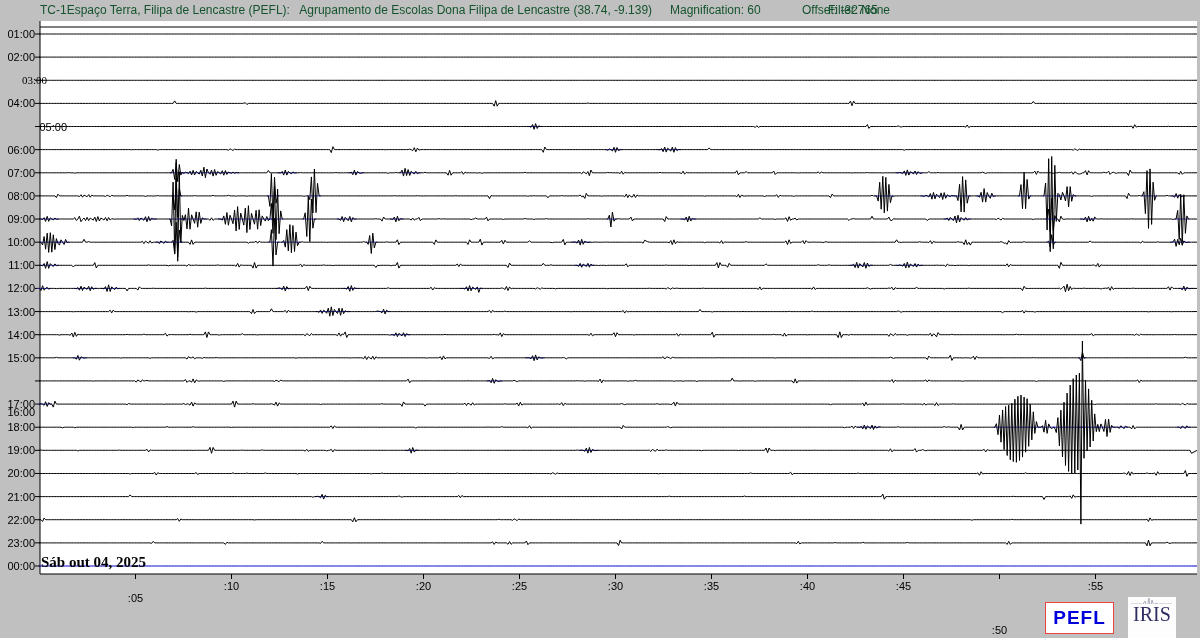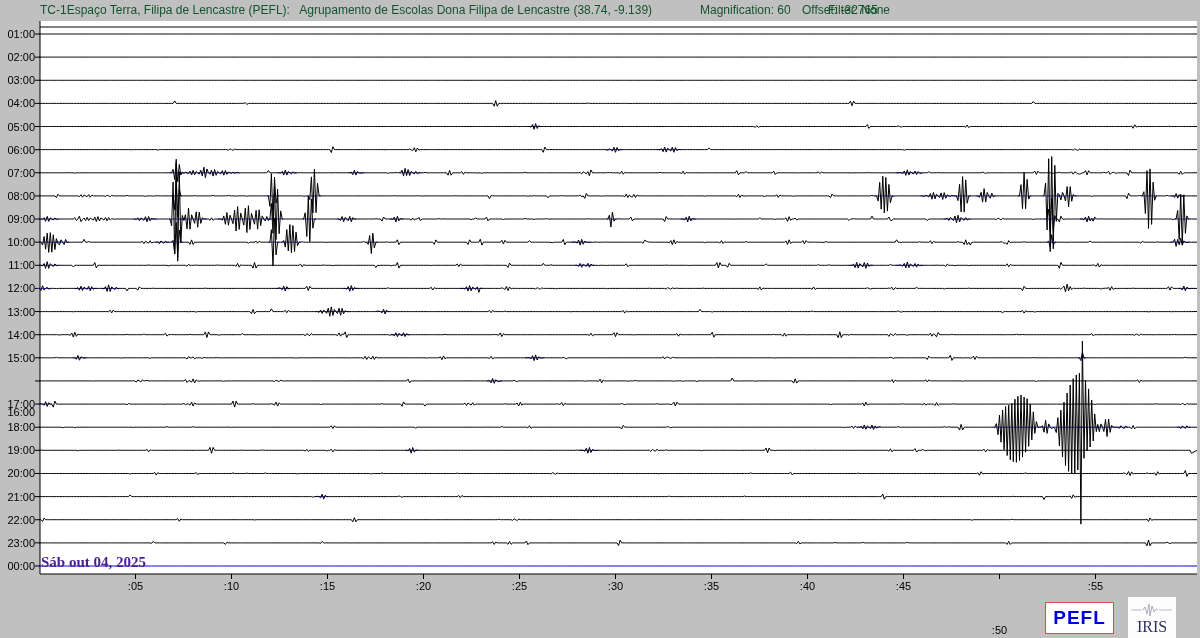--- a/index.html
+++ b/index.html
@@ -1,35 +1,35 @@
 <!DOCTYPE html>
 <html><head>
 <meta charset="utf-8">
 <style>
   html,body{margin:0;padding:0;background:#c0c0c0;}
   #app{position:relative;width:1200px;height:638px;background:#c0c0c0;overflow:hidden;
        font-family:"Liberation Sans",sans-serif;}
   .hdr{position:absolute;top:3px;height:16px;font-size:12px;color:#14532d;white-space:pre;}
   #title{left:40px;}
-  #mag{left:700px;}
+  #mag{left:670px;}
   #off{left:758px;padding-left:44px;}
   #filt{left:828px;}
   #plot-bg{position:absolute;left:40px;top:21px;width:1157px;height:553px;background:#ffffff;}
   #plot-svg{position:absolute;left:0;top:0;}
   .ylab{position:absolute;width:35px;text-align:right;font-size:11px;color:#000;line-height:14px;height:14px;}
   .xlab{position:absolute;width:34px;text-align:center;font-size:11px;color:#000;top:580px;line-height:13px;}
   #date-label{position:absolute;left:41px;top:554px;font-family:"Liberation Serif",serif;
-      font-weight:bold;font-size:15px;color:#4c1d95;}
+      font-weight:bold;font-size:15px;color:#000000;}
   #pefl-box{position:absolute;left:1045px;top:602px;width:67px;height:30px;background:#ffffff;
       border:1px solid #ef4444;display:flex;align-items:center;justify-content:center;}
   #pefl-box span{font-size:19px;font-weight:bold;color:#0000dd;letter-spacing:1px;}
   #iris-box{position:absolute;left:1128px;top:597px;width:48px;height:41px;background:#fdfdfd;
       display:flex;flex-direction:column;align-items:center;justify-content:flex-end;}
-  #iris-box .iris-text{font-family:"Liberation Serif",serif;font-size:16px;line-height:20px;
-      color:#2f2f63;letter-spacing:0px;margin-bottom:1px;}
+  #iris-box .iris-text{font-family:"Liberation Serif",serif;font-size:20px;line-height:20px;
+      color:#2f2f63;letter-spacing:0px;margin-bottom:14px;}
 </style>
 </head>
 <body>
 
 <div id="app">
   <span class="hdr" id="title">TC-1Espaço Terra, Filipa de Lencastre (PEFL):   Agrupamento de Escolas Dona Filipa de Lencastre (38.74, -9.139)</span>
   <span class="hdr" id="mag">Magnification: 60</span>
   <span class="hdr" id="off">Offset: -32765</span>
   <span class="hdr" id="filt">Filter: None</span>
 
@@ -171,23 +171,23 @@
       <line x1="314.94" y1="496.59999999999997" x2="328.53999999999996" y2="496.59999999999997" stroke="#3333cc" stroke-width="1"></line>
       <path d="M40 496.59999999999997L39.5 496.6L41.0 496.6L42.6 496.6L44.1 496.6L45.6 496.6L47.2 496.6L48.7 496.6L50.3 496.6L51.8 496.6L53.3 496.6L54.9 496.6L56.4 496.6L57.9 496.6L59.5 496.6L61.0 496.6L62.5 496.6L64.1 496.6L65.6 496.6L67.1 496.6L68.7 496.6L70.2 496.6L71.8 496.6L73.3 496.6L74.8 496.6L76.4 496.6L77.9 496.6L79.4 496.6L81.0 496.6L82.5 496.6L84.0 496.6L85.6 496.6L87.1 496.6L88.7 496.6L90.2 496.6L91.7 496.6L93.3 496.6L94.8 496.6L96.3 496.6L97.9 496.6L99.4 496.6L100.9 496.6L102.5 496.6L104.0 496.6L105.5 496.6L107.1 496.6L108.6 496.6L110.2 496.6L111.7 496.6L113.2 496.6L114.8 496.6L116.3 496.6L117.8 496.6L119.4 496.6L120.9 496.6L122.4 496.6L124.0 496.6L125.5 496.6L127.1 496.6L128.6 496.6L130.1 494.9L131.7 496.6L133.2 496.6L134.7 496.6L136.3 496.6L137.8 496.6L139.3 496.6L140.9 496.6L142.4 496.6L143.9 496.6L145.5 496.6L147.0 496.6L148.6 496.6L150.1 496.6L151.6 496.6L153.2 496.6L154.7 496.6L156.2 496.6L157.8 496.6L159.3 496.6L160.8 496.6L162.4 496.6L163.9 496.6L165.5 496.6L167.0 496.6L168.5 496.6L170.1 496.6L171.6 496.6L173.1 496.6L174.7 496.6L176.2 496.6L177.7 496.6L179.3 496.6L180.8 496.6L182.3 496.6L183.9 496.6L185.4 496.6L187.0 496.6L188.5 496.6L190.0 496.6L191.6 496.6L193.1 496.6L194.6 496.6L196.2 496.6L197.7 496.6L199.2 496.6L200.8 496.6L202.3 496.6L203.9 496.6L205.4 496.6L206.9 496.6L208.5 496.6L210.0 496.6L211.5 496.6L213.1 496.6L214.6 496.6L216.1 496.6L217.7 496.6L219.2 496.6L220.7 496.6L222.3 496.6L223.8 496.6L225.4 496.6L226.9 496.6L228.4 496.6L230.0 496.6L231.5 496.6L233.0 496.6L234.6 496.6L236.1 496.6L237.6 496.6L239.2 496.6L240.7 496.6L242.3 496.6L243.8 496.6L245.3 496.6L246.9 496.6L248.4 496.6L249.9 496.6L251.5 496.6L253.0 496.6L254.5 496.6L256.1 496.4L257.6 496.6L259.1 496.6L260.7 496.6L262.2 496.6L263.8 496.6L265.3 496.6L266.8 496.6L268.4 496.6L269.9 496.6L271.4 496.6L273.0 496.6L274.5 496.6L276.0 496.6L277.6 496.6L279.1 496.6L280.7 496.6L282.2 496.6L283.7 496.6L285.3 496.6L286.8 496.6L288.3 496.6L289.9 496.6L291.4 496.6L292.9 496.6L294.5 496.6L296.0 496.6L297.5 496.6L299.1 496.6L300.6 496.6L302.2 496.6L303.7 496.6L305.2 496.6L306.8 496.6L308.3 496.6L309.8 496.6L311.4 496.6L312.9 497.2L314.4 496.6L316.0 496.6L317.5 496.3L319.1 496.6L320.6 497.8L322.1 494.3L323.7 499.1L325.2 495.2L326.7 496.6L328.3 496.6L329.8 496.6L331.3 496.6L332.9 496.6L334.4 496.6L335.9 496.6L337.5 496.6L339.0 496.6L340.6 496.6L342.1 496.6L343.6 496.6L345.2 496.6L346.7 496.6L348.2 496.6L349.8 496.6L351.3 496.6L352.8 496.6L354.4 496.6L355.9 496.6L357.5 496.6L359.0 496.6L360.5 496.6L362.1 496.6L363.6 496.6L365.1 496.6L366.7 496.6L368.2 496.6L369.7 496.6L371.3 496.6L372.8 496.6L374.3 496.6L375.9 496.6L377.4 496.6L379.0 496.6L380.5 496.6L382.0 496.6L383.6 496.6L385.1 496.6L386.6 496.6L388.2 496.6L389.7 496.6L391.2 496.6L392.8 496.6L394.3 496.6L395.9 496.6L397.4 496.6L398.9 496.0L400.5 496.6L402.0 497.2L403.5 496.6L405.1 496.6L406.6 496.6L408.1 496.6L409.7 496.6L411.2 496.6L412.7 496.6L414.3 496.6L415.8 496.6L417.4 496.6L418.9 496.6L420.4 496.6L422.0 496.6L423.5 496.6L425.0 496.6L426.6 496.6L428.1 496.6L429.6 496.6L431.2 496.6L432.7 496.6L434.3 496.6L435.8 496.6L437.3 496.6L438.9 496.6L440.4 496.6L441.9 496.6L443.5 496.6L445.0 496.6L446.5 496.6L448.1 496.6L449.6 496.6L451.1 496.6L452.7 496.6L454.2 496.6L455.8 496.6L457.3 496.6L458.8 495.5L460.4 497.7L461.9 495.5L463.4 496.6L465.0 496.6L466.5 496.6L468.0 496.6L469.6 496.6L471.1 496.6L472.7 496.6L474.2 496.6L475.7 496.6L477.3 496.6L478.8 496.6L480.3 496.6L481.9 496.6L483.4 496.6L484.9 496.6L486.5 496.6L488.0 496.6L489.5 496.6L491.1 496.6L492.6 496.6L494.2 496.6L495.7 496.6L497.2 496.6L498.8 496.6L500.3 496.6L501.8 496.6L503.4 496.6L504.9 496.6L506.4 496.6L508.0 496.6L509.5 496.6L511.1 496.6L512.6 496.6L514.1 496.6L515.7 496.6L517.2 496.6L518.7 496.6L520.3 496.6L521.8 496.6L523.3 496.6L524.9 496.6L526.4 496.6L527.9 496.6L529.5 496.6L531.0 496.6L532.6 496.6L534.1 496.6L535.6 496.6L537.2 496.6L538.7 496.6L540.2 496.6L541.8 496.6L543.3 496.6L544.8 496.6L546.4 496.6L547.9 496.6L549.5 496.6L551.0 496.6L552.5 496.6L554.1 496.6L555.6 496.6L557.1 496.6L558.7 496.6L560.2 496.6L561.7 496.6L563.3 496.6L564.8 496.6L566.3 496.6L567.9 496.6L569.4 496.6L571.0 496.6L572.5 496.6L574.0 496.6L575.6 496.6L577.1 496.6L578.6 496.6L580.2 496.6L581.7 496.6L583.2 496.6L584.8 496.6L586.3 496.6L587.9 496.6L589.4 496.6L590.9 496.6L592.5 496.6L594.0 496.6L595.5 496.6L597.1 496.6L598.6 496.6L600.1 496.6L601.7 496.6L603.2 496.6L604.7 496.6L606.3 496.6L607.8 496.6L609.4 496.6L610.9 496.6L612.4 496.6L614.0 496.6L615.5 496.6L617.0 496.6L618.6 496.6L620.1 496.6L621.6 496.6L623.2 496.6L624.7 496.6L626.3 496.6L627.8 496.6L629.3 496.6L630.9 496.6L632.4 496.6L633.9 496.6L635.5 496.6L637.0 496.6L638.5 496.6L640.1 496.6L641.6 496.6L643.1 496.6L644.7 496.6L646.2 496.6L647.8 496.6L649.3 496.6L650.8 496.6L652.4 496.6L653.9 496.6L655.4 496.6L657.0 496.6L658.5 496.6L660.0 496.6L661.6 496.6L663.1 496.6L664.7 496.6L666.2 496.6L667.7 496.6L669.3 496.1L670.8 496.6L672.3 496.6L673.9 496.6L675.4 496.6L676.9 496.6L678.5 496.6L680.0 496.6L681.5 496.6L683.1 496.6L684.6 496.6L686.2 496.6L687.7 496.6L689.2 496.6L690.8 496.6L692.3 496.6L693.8 496.6L695.4 496.6L696.9 496.6L698.4 496.6L700.0 496.6L701.5 496.6L703.1 496.6L704.6 496.6L706.1 496.6L707.7 496.6L709.2 496.6L710.7 496.6L712.3 496.6L713.8 496.6L715.3 496.6L716.9 496.6L718.4 496.6L719.9 496.6L721.5 496.6L723.0 496.6L724.6 496.6L726.1 496.6L727.6 496.6L729.2 496.6L730.7 496.6L732.2 496.6L733.8 496.6L735.3 496.6L736.8 496.5L738.4 496.6L739.9 496.6L741.5 496.6L743.0 496.6L744.5 496.0L746.1 496.6L747.6 496.6L749.1 496.6L750.7 496.6L752.2 496.6L753.7 496.6L755.3 496.6L756.8 496.6L758.3 496.6L759.9 496.6L761.4 496.6L763.0 496.6L764.5 496.6L766.0 496.6L767.6 496.6L769.1 496.6L770.6 496.6L772.2 496.6L773.7 496.6L775.2 496.6L776.8 496.6L778.3 496.6L779.9 496.6L781.4 496.6L782.9 496.6L784.5 496.6L786.0 496.6L787.5 496.6L789.1 496.6L790.6 496.6L792.1 496.6L793.7 496.6L795.2 496.6L796.7 496.6L798.3 496.6L799.8 496.6L801.4 496.6L802.9 496.6L804.4 496.6L806.0 496.6L807.5 496.6L809.0 496.6L810.6 496.6L812.1 496.6L813.6 496.6L815.2 496.6L816.7 496.6L818.3 496.6L819.8 496.6L821.3 496.6L822.9 496.6L824.4 496.6L825.9 496.6L827.5 496.6L829.0 496.6L830.5 496.6L832.1 496.6L833.6 496.6L835.1 496.6L836.7 496.6L838.2 496.6L839.8 496.6L841.3 496.6L842.8 496.6L844.4 496.6L845.9 496.6L847.4 496.6L849.0 496.6L850.5 496.6L852.0 496.6L853.6 496.6L855.1 496.6L856.7 496.6L858.2 496.6L859.7 496.6L861.3 496.6L862.8 496.6L864.3 496.6L865.9 496.6L867.4 496.6L868.9 496.6L870.5 496.6L872.0 496.6L873.5 496.6L875.1 496.6L876.6 496.6L878.2 496.6L879.7 496.6L881.2 496.6L882.8 494.0L884.3 499.2L885.8 496.6L887.4 496.6L888.9 496.6L890.4 496.6L892.0 496.6L893.5 496.6L895.1 496.6L896.6 496.6L898.1 496.6L899.7 496.6L901.2 496.6L902.7 496.6L904.3 496.6L905.8 496.6L907.3 496.6L908.9 496.6L910.4 496.6L911.9 496.6L913.5 496.6L915.0 496.6L916.6 496.6L918.1 496.6L919.6 496.6L921.2 496.6L922.7 496.6L924.2 496.6L925.8 496.6L927.3 496.6L928.8 496.6L930.4 496.6L931.9 496.6L933.5 496.6L935.0 496.6L936.5 496.6L938.1 496.6L939.6 496.6L941.1 496.6L942.7 496.6L944.2 496.6L945.7 496.6L947.3 496.6L948.8 496.6L950.3 496.6L951.9 496.6L953.4 496.6L955.0 496.6L956.5 496.6L958.0 496.6L959.6 496.6L961.1 496.6L962.6 496.6L964.2 496.6L965.7 496.6L967.2 496.6L968.8 496.6L970.3 496.6L971.9 496.6L973.4 496.6L974.9 496.6L976.5 496.6L978.0 496.6L979.5 496.6L981.1 496.6L982.6 496.6L984.1 496.6L985.7 496.6L987.2 496.6L988.7 496.6L990.3 496.6L991.8 496.6L993.4 496.6L994.9 496.6L996.4 496.6L998.0 496.6L999.5 496.6L1001.0 496.6L1002.6 496.6L1004.1 496.6L1005.6 496.6L1007.2 496.6L1008.7 496.6L1010.3 496.6L1011.8 496.6L1013.3 496.3L1014.9 496.6L1016.4 496.6L1017.9 496.6L1019.5 496.6L1021.0 496.6L1022.5 496.6L1024.1 496.6L1025.6 496.6L1027.1 496.6L1028.7 496.6L1030.2 496.6L1031.8 496.6L1033.3 496.6L1034.8 496.6L1036.4 496.6L1037.9 496.6L1039.4 496.6L1041.0 496.6L1042.5 496.6L1044.0 499.5L1045.6 496.6L1047.1 496.6L1048.7 496.6L1050.2 496.6L1051.7 496.6L1053.3 496.6L1054.8 496.6L1056.3 496.6L1057.9 496.6L1059.4 496.6L1060.9 496.6L1062.5 496.6L1064.0 496.6L1065.5 496.6L1067.1 496.6L1068.6 496.6L1070.2 496.0L1071.7 498.4L1073.2 494.8L1074.8 497.2L1076.3 496.6L1077.8 496.6L1079.4 496.6L1080.9 496.6L1082.4 496.6L1084.0 496.6L1085.5 496.6L1087.1 496.6L1088.6 496.6L1090.1 496.6L1091.7 496.6L1093.2 496.6L1094.7 496.6L1096.3 496.6L1097.8 496.6L1099.3 496.6L1100.9 496.6L1102.4 496.6L1103.9 496.6L1105.5 496.6L1107.0 496.6L1108.6 496.6L1110.1 496.6L1111.6 496.6L1113.2 496.6L1114.7 496.6L1116.2 496.6L1117.8 496.6L1119.3 496.6L1120.8 496.6L1122.4 496.6L1123.9 496.6L1125.5 496.6L1127.0 496.6L1128.5 496.6L1130.1 496.6L1131.6 496.6L1133.1 496.6L1134.7 496.6L1136.2 496.6L1137.7 496.6L1139.3 496.6L1140.8 496.6L1142.3 496.6L1143.9 496.6L1145.4 496.6L1147.0 496.6L1148.5 496.6L1150.0 496.6L1151.6 496.6L1153.1 496.6L1154.6 496.6L1156.2 496.6L1157.7 496.6L1159.2 496.6L1160.8 496.6L1162.3 496.6L1163.9 496.6L1165.4 496.6L1166.9 496.6L1168.5 496.6L1170.0 496.6L1171.5 496.6L1173.1 496.6L1174.6 496.6L1176.1 496.6L1177.7 496.6L1179.2 496.6L1180.7 496.6L1182.3 496.6L1183.8 496.6L1185.4 496.6L1186.9 496.6L1188.4 496.6L1190.0 496.6L1191.5 496.6L1197 496.59999999999997" fill="none" stroke="#000000" stroke-width="1"></path>
       <path d="M40 519.73L39.5 519.7L41.0 519.7L42.6 521.5L44.1 518.0L45.6 519.7L47.2 519.7L48.7 519.7L50.3 519.7L51.8 519.7L53.3 519.7L54.9 519.7L56.4 519.7L57.9 519.7L59.5 519.7L61.0 519.7L62.5 519.7L64.1 519.7L65.6 519.7L67.1 519.7L68.7 519.7L70.2 519.7L71.8 519.7L73.3 519.7L74.8 519.7L76.4 519.7L77.9 519.7L79.4 519.7L81.0 519.7L82.5 519.7L84.0 519.7L85.6 519.7L87.1 519.7L88.7 519.7L90.2 519.7L91.7 519.7L93.3 519.7L94.8 519.7L96.3 519.7L97.9 519.7L99.4 519.7L100.9 519.7L102.5 519.7L104.0 519.7L105.5 519.7L107.1 519.7L108.6 519.7L110.2 519.7L111.7 519.7L113.2 519.7L114.8 519.7L116.3 519.7L117.8 519.7L119.4 519.7L120.9 519.7L122.4 519.7L124.0 519.7L125.5 519.7L127.1 519.7L128.6 519.7L130.1 519.7L131.7 519.7L133.2 519.7L134.7 519.7L136.3 519.7L137.8 519.7L139.3 519.7L140.9 519.7L142.4 519.7L143.9 519.7L145.5 519.7L147.0 519.7L148.6 519.7L150.1 519.7L151.6 519.7L153.2 519.7L154.7 519.7L156.2 519.7L157.8 519.7L159.3 519.7L160.8 519.7L162.4 519.7L163.9 519.7L165.5 519.7L167.0 519.7L168.5 519.7L170.1 519.7L171.6 519.7L173.1 519.7L174.7 519.7L176.2 519.7L177.7 518.6L179.3 521.3L180.8 519.0L182.3 519.7L183.9 519.7L185.4 519.7L187.0 519.7L188.5 519.7L190.0 519.7L191.6 519.7L193.1 519.7L194.6 519.7L196.2 519.7L197.7 519.7L199.2 519.7L200.8 519.7L202.3 519.7L203.9 519.7L205.4 519.7L206.9 519.7L208.5 519.7L210.0 519.7L211.5 519.7L213.1 519.7L214.6 519.7L216.1 519.7L217.7 519.7L219.2 519.7L220.7 519.7L222.3 519.7L223.8 519.7L225.4 519.7L226.9 519.7L228.4 519.7L230.0 519.7L231.5 519.7L233.0 519.7L234.6 519.7L236.1 519.7L237.6 519.7L239.2 519.7L240.7 519.7L242.3 519.7L243.8 519.7L245.3 519.7L246.9 519.7L248.4 519.7L249.9 519.7L251.5 519.7L253.0 519.7L254.5 520.0L256.1 519.7L257.6 519.7L259.1 519.7L260.7 519.7L262.2 519.7L263.8 519.7L265.3 519.7L266.8 519.7L268.4 519.7L269.9 519.7L271.4 519.7L273.0 519.7L274.5 519.7L276.0 519.7L277.6 519.7L279.1 519.7L280.7 519.7L282.2 519.7L283.7 519.7L285.3 519.7L286.8 519.7L288.3 519.7L289.9 519.7L291.4 519.7L292.9 519.7L294.5 519.7L296.0 519.7L297.5 519.7L299.1 519.7L300.6 519.7L302.2 519.7L303.7 519.7L305.2 519.7L306.8 519.7L308.3 519.7L309.8 519.7L311.4 519.7L312.9 519.7L314.4 519.7L316.0 519.7L317.5 519.7L319.1 519.7L320.6 519.7L322.1 519.7L323.7 519.7L325.2 519.7L326.7 519.7L328.3 519.7L329.8 519.7L331.3 519.7L332.9 519.7L334.4 519.7L335.9 519.7L337.5 519.7L339.0 519.7L340.6 519.7L342.1 519.7L343.6 519.7L345.2 519.7L346.7 519.7L348.2 519.7L349.8 519.7L351.3 519.7L352.8 521.8L354.4 517.7L355.9 521.8L357.5 519.7L359.0 519.7L360.5 519.7L362.1 519.7L363.6 519.7L365.1 519.7L366.7 519.7L368.2 519.7L369.7 519.7L371.3 519.7L372.8 519.7L374.3 519.7L375.9 519.7L377.4 519.7L379.0 519.7L380.5 519.7L382.0 519.7L383.6 519.7L385.1 519.7L386.6 519.7L388.2 519.7L389.7 519.7L391.2 519.7L392.8 519.7L394.3 519.7L395.9 519.7L397.4 519.7L398.9 519.7L400.5 519.7L402.0 519.7L403.5 519.7L405.1 519.7L406.6 519.7L408.1 519.7L409.7 519.7L411.2 519.7L412.7 519.7L414.3 519.7L415.8 519.7L417.4 519.7L418.9 519.7L420.4 519.7L422.0 519.7L423.5 519.7L425.0 519.7L426.6 519.7L428.1 519.7L429.6 519.7L431.2 519.7L432.7 519.7L434.3 519.7L435.8 519.7L437.3 519.7L438.9 519.7L440.4 519.7L441.9 519.7L443.5 519.7L445.0 519.7L446.5 519.7L448.1 519.7L449.6 519.7L451.1 519.7L452.7 519.7L454.2 519.7L455.8 519.7L457.3 519.7L458.8 519.7L460.4 519.7L461.9 519.7L463.4 519.7L465.0 519.7L466.5 519.7L468.0 519.7L469.6 519.7L471.1 519.7L472.7 519.7L474.2 519.7L475.7 519.7L477.3 519.7L478.8 519.7L480.3 519.7L481.9 519.7L483.4 519.7L484.9 519.7L486.5 519.7L488.0 519.7L489.5 519.7L491.1 519.7L492.6 519.7L494.2 519.7L495.7 519.7L497.2 519.7L498.8 519.2L500.3 519.7L501.8 519.7L503.4 519.7L504.9 519.7L506.4 519.7L508.0 519.7L509.5 519.7L511.1 519.7L512.6 520.4L514.1 518.8L515.7 519.7L517.2 520.6L518.7 519.0L520.3 519.7L521.8 519.7L523.3 519.7L524.9 519.7L526.4 519.7L527.9 519.7L529.5 519.7L531.0 519.7L532.6 519.7L534.1 519.7L535.6 519.7L537.2 519.7L538.7 519.7L540.2 519.7L541.8 519.7L543.3 519.7L544.8 519.7L546.4 519.7L547.9 519.7L549.5 519.7L551.0 519.7L552.5 519.7L554.1 519.7L555.6 519.7L557.1 519.7L558.7 519.7L560.2 519.7L561.7 519.7L563.3 519.7L564.8 519.7L566.3 519.7L567.9 519.7L569.4 519.7L571.0 519.7L572.5 519.7L574.0 519.7L575.6 519.7L577.1 519.7L578.6 519.7L580.2 519.7L581.7 519.7L583.2 519.7L584.8 519.7L586.3 519.7L587.9 519.7L589.4 519.7L590.9 519.7L592.5 519.7L594.0 519.7L595.5 519.7L597.1 519.7L598.6 519.7L600.1 519.7L601.7 519.7L603.2 519.7L604.7 519.7L606.3 519.7L607.8 519.7L609.4 519.7L610.9 519.7L612.4 519.7L614.0 519.7L615.5 519.7L617.0 519.7L618.6 519.7L620.1 519.7L621.6 519.7L623.2 519.7L624.7 519.7L626.3 519.7L627.8 519.7L629.3 519.7L630.9 519.7L632.4 519.7L633.9 519.7L635.5 519.7L637.0 519.7L638.5 519.7L640.1 519.7L641.6 519.7L643.1 519.7L644.7 519.7L646.2 519.7L647.8 519.7L649.3 519.7L650.8 519.7L652.4 519.7L653.9 519.7L655.4 519.7L657.0 519.7L658.5 519.7L660.0 519.7L661.6 519.7L663.1 519.7L664.7 519.7L666.2 519.7L667.7 519.7L669.3 519.7L670.8 519.7L672.3 519.7L673.9 519.7L675.4 519.7L676.9 519.7L678.5 519.7L680.0 519.7L681.5 519.7L683.1 519.7L684.6 519.7L686.2 519.7L687.7 519.7L689.2 519.7L690.8 519.7L692.3 519.7L693.8 519.7L695.4 519.7L696.9 519.7L698.4 519.7L700.0 519.7L701.5 519.7L703.1 519.7L704.6 519.7L706.1 519.7L707.7 519.7L709.2 519.7L710.7 519.7L712.3 519.7L713.8 519.7L715.3 519.7L716.9 519.7L718.4 519.7L719.9 519.7L721.5 519.7L723.0 519.7L724.6 519.7L726.1 519.7L727.6 519.7L729.2 519.7L730.7 519.7L732.2 519.7L733.8 519.7L735.3 519.7L736.8 519.7L738.4 519.7L739.9 519.7L741.5 519.7L743.0 519.7L744.5 519.7L746.1 519.7L747.6 519.7L749.1 519.7L750.7 519.7L752.2 519.7L753.7 519.7L755.3 519.7L756.8 519.7L758.3 519.7L759.9 519.7L761.4 519.7L763.0 519.7L764.5 519.7L766.0 519.7L767.6 519.7L769.1 519.7L770.6 519.7L772.2 519.7L773.7 519.7L775.2 519.7L776.8 519.7L778.3 519.7L779.9 519.7L781.4 519.7L782.9 519.7L784.5 519.7L786.0 519.7L787.5 519.7L789.1 519.7L790.6 519.7L792.1 519.7L793.7 519.7L795.2 519.7L796.7 519.7L798.3 519.7L799.8 519.7L801.4 519.7L802.9 519.7L804.4 519.7L806.0 519.7L807.5 519.7L809.0 519.7L810.6 519.7L812.1 519.7L813.6 519.7L815.2 519.7L816.7 519.7L818.3 519.7L819.8 519.7L821.3 519.7L822.9 519.7L824.4 519.7L825.9 519.7L827.5 519.7L829.0 519.7L830.5 519.7L832.1 519.7L833.6 519.7L835.1 519.7L836.7 519.7L838.2 519.7L839.8 519.7L841.3 519.7L842.8 519.7L844.4 519.7L845.9 519.7L847.4 519.7L849.0 519.7L850.5 519.7L852.0 519.7L853.6 519.7L855.1 519.7L856.7 519.7L858.2 519.7L859.7 519.7L861.3 519.7L862.8 519.7L864.3 519.7L865.9 519.7L867.4 519.7L868.9 519.7L870.5 519.7L872.0 519.7L873.5 519.7L875.1 519.7L876.6 519.7L878.2 519.7L879.7 519.7L881.2 519.7L882.8 519.7L884.3 519.7L885.8 519.7L887.4 519.7L888.9 519.7L890.4 519.7L892.0 519.7L893.5 519.7L895.1 519.7L896.6 519.7L898.1 519.7L899.7 519.7L901.2 519.7L902.7 519.7L904.3 519.7L905.8 519.7L907.3 519.7L908.9 519.7L910.4 519.7L911.9 519.7L913.5 519.7L915.0 519.7L916.6 519.7L918.1 519.7L919.6 519.7L921.2 519.7L922.7 519.7L924.2 519.7L925.8 519.7L927.3 519.7L928.8 519.7L930.4 519.7L931.9 519.7L933.5 519.7L935.0 519.7L936.5 519.7L938.1 519.7L939.6 519.7L941.1 519.7L942.7 519.7L944.2 519.7L945.7 519.7L947.3 519.7L948.8 519.7L950.3 519.7L951.9 519.7L953.4 519.7L955.0 519.7L956.5 519.7L958.0 519.7L959.6 519.7L961.1 519.7L962.6 519.7L964.2 519.7L965.7 519.7L967.2 519.7L968.8 519.7L970.3 519.7L971.9 520.2L973.4 519.7L974.9 519.7L976.5 519.7L978.0 519.7L979.5 519.7L981.1 519.7L982.6 519.7L984.1 519.7L985.7 519.7L987.2 519.7L988.7 519.7L990.3 519.7L991.8 519.7L993.4 519.7L994.9 519.7L996.4 519.7L998.0 519.7L999.5 519.7L1001.0 519.7L1002.6 519.7L1004.1 519.7L1005.6 519.7L1007.2 519.7L1008.7 519.7L1010.3 519.7L1011.8 519.3L1013.3 519.7L1014.9 519.7L1016.4 519.7L1017.9 519.7L1019.5 519.7L1021.0 519.7L1022.5 519.7L1024.1 519.7L1025.6 519.7L1027.1 519.7L1028.7 519.7L1030.2 519.7L1031.8 519.7L1033.3 519.7L1034.8 519.7L1036.4 519.7L1037.9 519.7L1039.4 519.7L1041.0 519.7L1042.5 519.7L1044.0 519.7L1045.6 519.7L1047.1 519.7L1048.7 519.7L1050.2 519.7L1051.7 519.7L1053.3 519.7L1054.8 519.7L1056.3 519.7L1057.9 519.7L1059.4 519.7L1060.9 519.7L1062.5 519.7L1064.0 519.7L1065.5 519.7L1067.1 519.7L1068.6 519.7L1070.2 519.7L1071.7 519.7L1073.2 519.7L1074.8 519.7L1076.3 519.7L1077.8 519.7L1079.4 519.7L1080.9 519.7L1082.4 519.7L1084.0 519.7L1085.5 519.7L1087.1 519.7L1088.6 519.7L1090.1 519.7L1091.7 519.7L1093.2 519.7L1094.7 519.7L1096.3 519.7L1097.8 519.7L1099.3 519.7L1100.9 519.7L1102.4 519.7L1103.9 519.7L1105.5 519.7L1107.0 519.7L1108.6 519.7L1110.1 519.7L1111.6 519.7L1113.2 519.7L1114.7 519.7L1116.2 519.7L1117.8 519.7L1119.3 519.7L1120.8 519.7L1122.4 519.7L1123.9 519.7L1125.5 519.7L1127.0 519.7L1128.5 519.7L1130.1 519.7L1131.6 519.7L1133.1 519.7L1134.7 519.7L1136.2 519.7L1137.7 519.7L1139.3 519.7L1140.8 519.7L1142.3 519.7L1143.9 519.7L1145.4 519.7L1147.0 519.2L1148.5 521.5L1150.0 517.9L1151.6 520.3L1153.1 519.7L1154.6 519.7L1156.2 519.7L1157.7 519.7L1159.2 519.7L1160.8 519.7L1162.3 519.7L1163.9 519.7L1165.4 519.7L1166.9 519.7L1168.5 519.7L1170.0 519.7L1171.5 519.7L1173.1 519.7L1174.6 519.7L1176.1 519.7L1177.7 519.7L1179.2 519.7L1180.7 519.7L1182.3 519.7L1183.8 519.7L1185.4 519.7L1186.9 519.7L1188.4 519.7L1190.0 519.7L1191.5 519.7L1197 519.73" fill="none" stroke="#000000" stroke-width="1"></path>
       <path d="M40 542.8599999999999L39.5 542.9L41.0 542.9L42.6 542.9L44.1 542.9L45.6 542.9L47.2 542.9L48.7 542.9L50.3 542.9L51.8 542.9L53.3 542.9L54.9 542.9L56.4 542.9L57.9 542.9L59.5 542.9L61.0 542.9L62.5 542.9L64.1 542.9L65.6 542.9L67.1 542.9L68.7 542.9L70.2 542.9L71.8 542.9L73.3 542.9L74.8 542.9L76.4 542.9L77.9 542.9L79.4 542.9L81.0 542.9L82.5 542.9L84.0 542.9L85.6 542.9L87.1 542.9L88.7 542.9L90.2 542.9L91.7 542.9L93.3 542.9L94.8 542.9L96.3 542.9L97.9 542.9L99.4 542.9L100.9 542.9L102.5 542.9L104.0 542.9L105.5 542.9L107.1 542.9L108.6 542.9L110.2 542.9L111.7 542.9L113.2 542.9L114.8 542.9L116.3 542.9L117.8 542.9L119.4 542.9L120.9 542.9L122.4 542.9L124.0 542.9L125.5 542.9L127.1 542.9L128.6 542.9L130.1 542.9L131.7 542.9L133.2 542.9L134.7 542.9L136.3 542.9L137.8 542.9L139.3 542.9L140.9 542.9L142.4 542.9L143.9 542.9L145.5 542.9L147.0 542.9L148.6 542.9L150.1 542.9L151.6 543.4L153.2 541.4L154.7 542.9L156.2 542.9L157.8 542.9L159.3 542.9L160.8 542.9L162.4 542.9L163.9 542.9L165.5 542.9L167.0 542.9L168.5 542.9L170.1 542.9L171.6 542.9L173.1 542.9L174.7 542.9L176.2 542.9L177.7 542.9L179.3 542.9L180.8 542.9L182.3 542.9L183.9 542.9L185.4 542.9L187.0 542.9L188.5 542.9L190.0 542.9L191.6 542.9L193.1 542.9L194.6 542.9L196.2 542.9L197.7 542.9L199.2 542.9L200.8 542.9L202.3 542.9L203.9 542.9L205.4 542.9L206.9 542.9L208.5 542.9L210.0 542.9L211.5 542.9L213.1 542.9L214.6 542.9L216.1 542.9L217.7 542.9L219.2 542.9L220.7 542.9L222.3 542.9L223.8 542.9L225.4 544.4L226.9 542.3L228.4 542.9L230.0 542.9L231.5 542.9L233.0 542.9L234.6 542.9L236.1 542.9L237.6 542.9L239.2 542.9L240.7 542.9L242.3 542.9L243.8 542.9L245.3 542.9L246.9 542.9L248.4 542.9L249.9 542.9L251.5 542.9L253.0 542.9L254.5 542.9L256.1 542.9L257.6 542.9L259.1 542.9L260.7 542.9L262.2 542.9L263.8 542.9L265.3 542.9L266.8 542.9L268.4 542.9L269.9 542.9L271.4 542.9L273.0 542.9L274.5 542.9L276.0 542.9L277.6 542.9L279.1 542.9L280.7 542.9L282.2 542.9L283.7 542.9L285.3 542.9L286.8 542.9L288.3 542.9L289.9 542.9L291.4 542.9L292.9 542.9L294.5 542.9L296.0 542.9L297.5 542.9L299.1 542.9L300.6 542.9L302.2 542.9L303.7 542.9L305.2 542.9L306.8 542.9L308.3 542.9L309.8 542.9L311.4 542.9L312.9 542.9L314.4 542.9L316.0 542.9L317.5 542.9L319.1 542.9L320.6 543.4L322.1 541.4L323.7 542.9L325.2 542.9L326.7 542.9L328.3 542.9L329.8 542.9L331.3 542.9L332.9 542.9L334.4 542.9L335.9 542.9L337.5 542.9L339.0 542.9L340.6 542.9L342.1 542.9L343.6 542.9L345.2 542.9L346.7 542.9L348.2 542.9L349.8 542.9L351.3 543.0L352.8 542.9L354.4 542.9L355.9 542.9L357.5 542.9L359.0 542.9L360.5 542.9L362.1 542.9L363.6 542.9L365.1 542.9L366.7 542.9L368.2 542.9L369.7 542.9L371.3 542.9L372.8 542.9L374.3 542.9L375.9 542.9L377.4 542.9L379.0 542.9L380.5 542.9L382.0 542.9L383.6 542.9L385.1 542.9L386.6 542.9L388.2 542.9L389.7 542.9L391.2 542.9L392.8 542.9L394.3 542.9L395.9 542.9L397.4 542.9L398.9 542.9L400.5 542.9L402.0 542.9L403.5 542.9L405.1 542.9L406.6 542.9L408.1 542.9L409.7 542.9L411.2 542.9L412.7 542.9L414.3 542.9L415.8 542.9L417.4 542.9L418.9 542.9L420.4 542.9L422.0 542.9L423.5 542.9L425.0 542.9L426.6 542.9L428.1 542.9L429.6 542.9L431.2 542.9L432.7 542.9L434.3 542.9L435.8 542.9L437.3 542.9L438.9 542.9L440.4 542.9L441.9 542.9L443.5 542.9L445.0 542.9L446.5 542.9L448.1 542.9L449.6 542.9L451.1 542.9L452.7 542.9L454.2 542.9L455.8 542.9L457.3 542.9L458.8 542.9L460.4 542.9L461.9 542.9L463.4 542.9L465.0 542.9L466.5 542.9L468.0 542.9L469.6 542.9L471.1 542.9L472.7 542.9L474.2 542.9L475.7 542.9L477.3 542.9L478.8 542.9L480.3 542.9L481.9 542.9L483.4 542.9L484.9 542.9L486.5 542.9L488.0 542.9L489.5 542.9L491.1 542.9L492.6 541.8L494.2 544.4L495.7 542.1L497.2 542.9L498.8 542.9L500.3 542.9L501.8 542.9L503.4 542.9L504.9 542.9L506.4 542.9L508.0 544.3L509.5 541.5L511.1 544.3L512.6 542.9L514.1 542.9L515.7 542.9L517.2 542.9L518.7 542.9L520.3 542.9L521.8 542.9L523.3 542.9L524.9 542.9L526.4 541.0L527.9 544.7L529.5 542.9L531.0 542.9L532.6 542.9L534.1 542.9L535.6 542.9L537.2 542.9L538.7 542.9L540.2 542.9L541.8 542.9L543.3 542.9L544.8 542.9L546.4 542.9L547.9 542.9L549.5 542.9L551.0 542.9L552.5 542.9L554.1 542.9L555.6 542.9L557.1 542.9L558.7 542.9L560.2 542.9L561.7 542.9L563.3 542.9L564.8 542.9L566.3 542.9L567.9 542.9L569.4 542.9L571.0 542.9L572.5 542.9L574.0 542.9L575.6 542.9L577.1 542.9L578.6 542.9L580.2 542.9L581.7 542.9L583.2 542.9L584.8 542.9L586.3 542.9L587.9 542.9L589.4 542.9L590.9 542.9L592.5 542.9L594.0 542.9L595.5 542.9L597.1 542.9L598.6 542.9L600.1 542.9L601.7 542.9L603.2 542.9L604.7 542.9L606.3 542.9L607.8 542.9L609.4 542.9L610.9 542.9L612.4 542.9L614.0 542.9L615.5 542.9L617.0 542.9L618.6 545.5L620.1 540.2L621.6 542.9L623.2 542.9L624.7 542.9L626.3 542.9L627.8 542.9L629.3 542.9L630.9 542.9L632.4 542.9L633.9 542.9L635.5 542.9L637.0 542.9L638.5 542.9L640.1 542.9L641.6 542.9L643.1 542.9L644.7 542.9L646.2 542.9L647.8 542.9L649.3 542.9L650.8 542.9L652.4 542.9L653.9 542.9L655.4 542.9L657.0 542.9L658.5 542.9L660.0 542.9L661.6 542.9L663.1 542.9L664.7 542.9L666.2 542.9L667.7 542.9L669.3 542.9L670.8 542.9L672.3 542.9L673.9 542.9L675.4 542.9L676.9 542.9L678.5 542.9L680.0 542.9L681.5 542.9L683.1 542.9L684.6 542.9L686.2 542.9L687.7 542.9L689.2 542.9L690.8 542.9L692.3 542.9L693.8 542.9L695.4 542.9L696.9 542.9L698.4 542.9L700.0 542.9L701.5 542.9L703.1 542.9L704.6 542.9L706.1 542.9L707.7 542.9L709.2 542.9L710.7 542.9L712.3 542.9L713.8 542.9L715.3 542.9L716.9 542.9L718.4 542.9L719.9 542.9L721.5 542.9L723.0 542.9L724.6 542.9L726.1 542.9L727.6 542.9L729.2 542.9L730.7 542.9L732.2 542.9L733.8 542.9L735.3 542.9L736.8 542.9L738.4 542.9L739.9 542.9L741.5 542.9L743.0 542.9L744.5 542.9L746.1 542.9L747.6 542.9L749.1 542.9L750.7 542.9L752.2 542.9L753.7 542.9L755.3 542.9L756.8 542.9L758.3 542.9L759.9 542.9L761.4 542.9L763.0 542.9L764.5 542.9L766.0 542.9L767.6 542.9L769.1 542.9L770.6 542.9L772.2 542.9L773.7 542.9L775.2 542.9L776.8 542.9L778.3 542.9L779.9 542.9L781.4 542.9L782.9 542.9L784.5 542.9L786.0 542.9L787.5 542.9L789.1 542.9L790.6 542.9L792.1 542.9L793.7 542.9L795.2 542.9L796.7 543.6L798.3 541.3L799.8 543.9L801.4 542.9L802.9 542.9L804.4 542.9L806.0 542.9L807.5 542.9L809.0 542.9L810.6 542.9L812.1 542.9L813.6 542.9L815.2 542.9L816.7 542.9L818.3 542.9L819.8 542.9L821.3 542.9L822.9 542.9L824.4 542.9L825.9 542.9L827.5 542.9L829.0 542.9L830.5 542.9L832.1 542.9L833.6 542.9L835.1 542.5L836.7 542.9L838.2 542.9L839.8 542.9L841.3 542.9L842.8 542.9L844.4 542.9L845.9 542.9L847.4 542.9L849.0 542.9L850.5 542.9L852.0 542.9L853.6 542.9L855.1 542.9L856.7 542.9L858.2 542.9L859.7 542.9L861.3 542.9L862.8 542.3L864.3 542.9L865.9 542.9L867.4 542.9L868.9 542.9L870.5 542.9L872.0 542.9L873.5 542.9L875.1 542.9L876.6 542.9L878.2 542.9L879.7 542.9L881.2 542.9L882.8 542.9L884.3 542.9L885.8 542.9L887.4 542.9L888.9 542.9L890.4 542.9L892.0 542.9L893.5 542.9L895.1 542.9L896.6 542.9L898.1 542.9L899.7 542.9L901.2 542.9L902.7 542.9L904.3 542.9L905.8 542.9L907.3 542.4L908.9 542.9L910.4 542.9L911.9 542.9L913.5 542.9L915.0 542.9L916.6 542.9L918.1 542.9L919.6 542.9L921.2 542.9L922.7 542.9L924.2 542.9L925.8 542.9L927.3 542.9L928.8 542.9L930.4 542.9L931.9 542.9L933.5 542.9L935.0 542.9L936.5 542.9L938.1 542.9L939.6 542.9L941.1 542.9L942.7 542.9L944.2 542.9L945.7 542.9L947.3 542.9L948.8 542.9L950.3 542.9L951.9 542.9L953.4 542.9L955.0 542.9L956.5 542.9L958.0 542.9L959.6 542.9L961.1 542.9L962.6 542.9L964.2 542.9L965.7 542.9L967.2 542.9L968.8 542.9L970.3 542.9L971.9 542.9L973.4 542.9L974.9 542.9L976.5 542.9L978.0 542.9L979.5 542.9L981.1 542.9L982.6 542.9L984.1 542.9L985.7 542.9L987.2 542.9L988.7 542.9L990.3 542.9L991.8 542.9L993.4 542.9L994.9 542.9L996.4 542.9L998.0 542.9L999.5 542.9L1001.0 542.9L1002.6 542.9L1004.1 542.9L1005.6 542.9L1007.2 544.4L1008.7 541.3L1010.3 544.4L1011.8 542.9L1013.3 542.9L1014.9 542.9L1016.4 542.9L1017.9 542.9L1019.5 542.9L1021.0 542.9L1022.5 542.9L1024.1 542.9L1025.6 542.9L1027.1 542.9L1028.7 542.9L1030.2 542.9L1031.8 542.9L1033.3 542.9L1034.8 542.9L1036.4 542.9L1037.9 542.9L1039.4 542.9L1041.0 542.9L1042.5 542.9L1044.0 542.9L1045.6 542.9L1047.1 542.9L1048.7 542.9L1050.2 542.9L1051.7 542.9L1053.3 542.9L1054.8 542.9L1056.3 542.9L1057.9 542.9L1059.4 542.9L1060.9 542.9L1062.5 542.9L1064.0 542.9L1065.5 542.9L1067.1 542.9L1068.6 542.9L1070.2 542.9L1071.7 542.9L1073.2 542.9L1074.8 542.9L1076.3 542.9L1077.8 542.9L1079.4 542.9L1080.9 542.9L1082.4 542.9L1084.0 542.9L1085.5 542.9L1087.1 542.9L1088.6 542.9L1090.1 542.9L1091.7 542.9L1093.2 542.9L1094.7 542.9L1096.3 542.9L1097.8 542.9L1099.3 542.9L1100.9 542.9L1102.4 542.9L1103.9 542.9L1105.5 542.9L1107.0 542.9L1108.6 542.9L1110.1 542.9L1111.6 542.9L1113.2 542.9L1114.7 542.9L1116.2 542.9L1117.8 542.9L1119.3 542.9L1120.8 542.9L1122.4 542.9L1123.9 542.9L1125.5 542.9L1127.0 542.9L1128.5 542.9L1130.1 542.9L1131.6 542.9L1133.1 542.9L1134.7 542.9L1136.2 542.9L1137.7 542.9L1139.3 542.9L1140.8 542.9L1142.3 542.9L1143.9 542.9L1145.4 542.9L1147.0 545.8L1148.5 540.0L1150.0 545.8L1151.6 542.9L1153.1 542.9L1154.6 542.9L1156.2 542.9L1157.7 542.9L1159.2 542.9L1160.8 542.9L1162.3 542.9L1163.9 542.9L1165.4 542.9L1166.9 542.2L1168.5 542.9L1170.0 543.5L1171.5 542.9L1173.1 542.9L1174.6 542.9L1176.1 542.9L1177.7 542.9L1179.2 542.9L1180.7 542.9L1182.3 542.9L1183.8 542.9L1185.4 542.9L1186.9 542.9L1188.4 542.9L1190.0 542.9L1191.5 542.9L1197 542.8599999999999" fill="none" stroke="#000000" stroke-width="1"></path>
       <path d="M40 565.99L39.5 566.0L41.0 566.0L42.6 566.0L44.1 566.0L45.6 566.0L47.2 566.0L48.7 566.0L50.3 566.0L51.8 566.0L53.3 566.0L54.9 566.0L56.4 566.0L57.9 566.0L59.5 566.0L61.0 566.0L62.5 566.0L64.1 566.0L65.6 566.0L67.1 566.0L68.7 566.0L70.2 566.0L71.8 566.0L73.3 566.0L74.8 566.0L76.4 566.0L77.9 566.0L79.4 566.0L81.0 566.0L82.5 566.0L84.0 566.0L85.6 566.0L87.1 566.0L88.7 566.0L90.2 566.0L91.7 566.0L93.3 566.0L94.8 566.0L96.3 566.0L97.9 566.0L99.4 566.0L100.9 566.0L102.5 566.0L104.0 566.0L105.5 566.0L107.1 566.0L108.6 566.0L110.2 566.0L111.7 566.0L113.2 566.0L114.8 566.0L116.3 566.0L117.8 566.0L119.4 566.0L120.9 566.0L122.4 566.0L124.0 566.0L125.5 566.0L127.1 566.0L128.6 566.0L130.1 566.0L131.7 566.0L133.2 566.0L134.7 566.0L136.3 566.0L137.8 566.0L139.3 566.0L140.9 566.0L142.4 566.0L143.9 566.0L145.5 566.0L147.0 566.0L148.6 566.0L150.1 566.0L151.6 566.0L153.2 566.0L154.7 566.0L156.2 566.0L157.8 566.0L159.3 566.0L160.8 566.0L162.4 566.0L163.9 566.0L165.5 566.0L167.0 566.0L168.5 566.0L170.1 566.0L171.6 566.0L173.1 566.0L174.7 566.0L176.2 566.0L177.7 566.0L179.3 566.0L180.8 566.0L182.3 566.0L183.9 566.0L185.4 566.0L187.0 566.0L188.5 566.0L190.0 566.0L191.6 566.0L193.1 566.0L194.6 566.0L196.2 566.0L197.7 566.0L199.2 566.0L200.8 566.0L202.3 566.0L203.9 566.0L205.4 566.0L206.9 566.0L208.5 566.0L210.0 566.0L211.5 566.0L213.1 566.0L214.6 566.0L216.1 566.0L217.7 566.0L219.2 566.0L220.7 566.0L222.3 566.0L223.8 566.0L225.4 566.0L226.9 566.0L228.4 566.0L230.0 566.0L231.5 566.0L233.0 566.0L234.6 566.0L236.1 566.0L237.6 566.0L239.2 566.0L240.7 566.0L242.3 566.0L243.8 566.0L245.3 566.0L246.9 566.0L248.4 566.0L249.9 566.0L251.5 566.0L253.0 566.0L254.5 566.0L256.1 566.0L257.6 566.0L259.1 566.0L260.7 566.0L262.2 566.0L263.8 566.0L265.3 566.0L266.8 566.0L268.4 566.0L269.9 566.0L271.4 566.0L273.0 566.0L274.5 566.0L276.0 566.0L277.6 566.0L279.1 566.0L280.7 566.0L282.2 566.0L283.7 566.0L285.3 566.0L286.8 566.0L288.3 566.0L289.9 566.0L291.4 566.0L292.9 566.0L294.5 566.0L296.0 566.0L297.5 566.0L299.1 566.0L300.6 566.0L302.2 566.0L303.7 566.0L305.2 566.0L306.8 566.0L308.3 566.0L309.8 566.0L311.4 566.0L312.9 566.0L314.4 566.0L316.0 566.0L317.5 566.0L319.1 566.0L320.6 566.0L322.1 566.0L323.7 566.0L325.2 566.0L326.7 566.0L328.3 566.0L329.8 566.0L331.3 566.0L332.9 566.0L334.4 566.0L335.9 566.0L337.5 566.0L339.0 566.0L340.6 566.0L342.1 566.0L343.6 566.0L345.2 566.0L346.7 566.0L348.2 566.0L349.8 566.0L351.3 566.0L352.8 566.0L354.4 566.0L355.9 566.0L357.5 566.0L359.0 566.0L360.5 566.0L362.1 566.0L363.6 566.0L365.1 566.0L366.7 566.0L368.2 566.0L369.7 566.0L371.3 566.0L372.8 566.0L374.3 566.0L375.9 566.0L377.4 566.0L379.0 566.0L380.5 566.0L382.0 566.0L383.6 566.0L385.1 566.0L386.6 566.0L388.2 566.0L389.7 566.0L391.2 566.0L392.8 566.0L394.3 566.0L395.9 566.0L397.4 566.0L398.9 566.0L400.5 566.0L402.0 566.0L403.5 566.0L405.1 566.0L406.6 566.0L408.1 566.0L409.7 566.0L411.2 566.0L412.7 566.0L414.3 566.0L415.8 566.0L417.4 566.0L418.9 566.0L420.4 566.0L422.0 566.0L423.5 566.0L425.0 566.0L426.6 566.0L428.1 566.0L429.6 566.0L431.2 566.0L432.7 566.0L434.3 566.0L435.8 566.0L437.3 566.0L438.9 566.0L440.4 566.0L441.9 566.0L443.5 566.0L445.0 566.0L446.5 566.0L448.1 566.0L449.6 566.0L451.1 566.0L452.7 566.0L454.2 566.0L455.8 566.0L457.3 566.0L458.8 566.0L460.4 566.0L461.9 566.0L463.4 566.0L465.0 566.0L466.5 566.0L468.0 566.0L469.6 566.0L471.1 566.0L472.7 566.0L474.2 566.0L475.7 566.0L477.3 566.0L478.8 566.0L480.3 566.0L481.9 566.0L483.4 566.0L484.9 566.0L486.5 566.0L488.0 566.0L489.5 566.0L491.1 566.0L492.6 566.0L494.2 566.0L495.7 566.0L497.2 566.0L498.8 566.0L500.3 566.0L501.8 566.0L503.4 566.0L504.9 566.0L506.4 566.0L508.0 566.0L509.5 566.0L511.1 566.0L512.6 566.0L514.1 566.0L515.7 566.0L517.2 566.0L518.7 566.0L520.3 566.0L521.8 566.0L523.3 566.0L524.9 566.0L526.4 566.0L527.9 566.0L529.5 566.0L531.0 566.0L532.6 566.0L534.1 566.0L535.6 566.0L537.2 566.0L538.7 566.0L540.2 566.0L541.8 566.0L543.3 566.0L544.8 566.0L546.4 566.0L547.9 566.0L549.5 566.0L551.0 566.0L552.5 566.0L554.1 566.0L555.6 566.0L557.1 566.0L558.7 566.0L560.2 566.0L561.7 566.0L563.3 566.0L564.8 566.0L566.3 566.0L567.9 566.0L569.4 566.0L571.0 566.0L572.5 566.0L574.0 566.0L575.6 566.0L577.1 566.0L578.6 566.0L580.2 566.0L581.7 566.0L583.2 566.0L584.8 566.0L586.3 566.0L587.9 566.0L589.4 566.0L590.9 566.0L592.5 566.0L594.0 566.0L595.5 566.0L597.1 566.0L598.6 566.0L600.1 566.0L601.7 566.0L603.2 566.0L604.7 566.0L606.3 566.0L607.8 566.0L609.4 566.0L610.9 566.0L612.4 566.0L614.0 566.0L615.5 566.0L617.0 566.0L618.6 566.0L620.1 566.0L621.6 566.0L623.2 566.0L624.7 566.0L626.3 566.0L627.8 566.0L629.3 566.0L630.9 566.0L632.4 566.0L633.9 566.0L635.5 566.0L637.0 566.0L638.5 566.0L640.1 566.0L641.6 566.0L643.1 566.0L644.7 566.0L646.2 566.0L647.8 566.0L649.3 566.0L650.8 566.0L652.4 566.0L653.9 566.0L655.4 566.0L657.0 566.0L658.5 566.0L660.0 566.0L661.6 566.0L663.1 566.0L664.7 566.0L666.2 566.0L667.7 566.0L669.3 566.0L670.8 566.0L672.3 566.0L673.9 566.0L675.4 566.0L676.9 566.0L678.5 566.0L680.0 566.0L681.5 566.0L683.1 566.0L684.6 566.0L686.2 566.0L687.7 566.0L689.2 566.0L690.8 566.0L692.3 566.0L693.8 566.0L695.4 566.0L696.9 566.0L698.4 566.0L700.0 566.0L701.5 566.0L703.1 566.0L704.6 566.0L706.1 566.0L707.7 566.0L709.2 566.0L710.7 566.0L712.3 566.0L713.8 566.0L715.3 566.0L716.9 566.0L718.4 566.0L719.9 566.0L721.5 566.0L723.0 566.0L724.6 566.0L726.1 566.0L727.6 566.0L729.2 566.0L730.7 566.0L732.2 566.0L733.8 566.0L735.3 566.0L736.8 566.0L738.4 566.0L739.9 566.0L741.5 566.0L743.0 566.0L744.5 566.0L746.1 566.0L747.6 566.0L749.1 566.0L750.7 566.0L752.2 566.0L753.7 566.0L755.3 566.0L756.8 566.0L758.3 566.0L759.9 566.0L761.4 566.0L763.0 566.0L764.5 566.0L766.0 566.0L767.6 566.0L769.1 566.0L770.6 566.0L772.2 566.0L773.7 566.0L775.2 566.0L776.8 566.0L778.3 566.0L779.9 566.0L781.4 566.0L782.9 566.0L784.5 566.0L786.0 566.0L787.5 566.0L789.1 566.0L790.6 566.0L792.1 566.0L793.7 566.0L795.2 566.0L796.7 566.0L798.3 566.0L799.8 566.0L801.4 566.0L802.9 566.0L804.4 566.0L806.0 566.0L807.5 566.0L809.0 566.0L810.6 566.0L812.1 566.0L813.6 566.0L815.2 566.0L816.7 566.0L818.3 566.0L819.8 566.0L821.3 566.0L822.9 566.0L824.4 566.0L825.9 566.0L827.5 566.0L829.0 566.0L830.5 566.0L832.1 566.0L833.6 566.0L835.1 566.0L836.7 566.0L838.2 566.0L839.8 566.0L841.3 566.0L842.8 566.0L844.4 566.0L845.9 566.0L847.4 566.0L849.0 566.0L850.5 566.0L852.0 566.0L853.6 566.0L855.1 566.0L856.7 566.0L858.2 566.0L859.7 566.0L861.3 566.0L862.8 566.0L864.3 566.0L865.9 566.0L867.4 566.0L868.9 566.0L870.5 566.0L872.0 566.0L873.5 566.0L875.1 566.0L876.6 566.0L878.2 566.0L879.7 566.0L881.2 566.0L882.8 566.0L884.3 566.0L885.8 566.0L887.4 566.0L888.9 566.0L890.4 566.0L892.0 566.0L893.5 566.0L895.1 566.0L896.6 566.0L898.1 566.0L899.7 566.0L901.2 566.0L902.7 566.0L904.3 566.0L905.8 566.0L907.3 566.0L908.9 566.0L910.4 566.0L911.9 566.0L913.5 566.0L915.0 566.0L916.6 566.0L918.1 566.0L919.6 566.0L921.2 566.0L922.7 566.0L924.2 566.0L925.8 566.0L927.3 566.0L928.8 566.0L930.4 566.0L931.9 566.0L933.5 566.0L935.0 566.0L936.5 566.0L938.1 566.0L939.6 566.0L941.1 566.0L942.7 566.0L944.2 566.0L945.7 566.0L947.3 566.0L948.8 566.0L950.3 566.0L951.9 566.0L953.4 566.0L955.0 566.0L956.5 566.0L958.0 566.0L959.6 566.0L961.1 566.0L962.6 566.0L964.2 566.0L965.7 566.0L967.2 566.0L968.8 566.0L970.3 566.0L971.9 566.0L973.4 566.0L974.9 566.0L976.5 566.0L978.0 566.0L979.5 566.0L981.1 566.0L982.6 566.0L984.1 566.0L985.7 566.0L987.2 566.0L988.7 566.0L990.3 566.0L991.8 566.0L993.4 566.0L994.9 566.0L996.4 566.0L998.0 566.0L999.5 566.0L1001.0 566.0L1002.6 566.0L1004.1 566.0L1005.6 566.0L1007.2 566.0L1008.7 566.0L1010.3 566.0L1011.8 566.0L1013.3 566.0L1014.9 566.0L1016.4 566.0L1017.9 566.0L1019.5 566.0L1021.0 566.0L1022.5 566.0L1024.1 566.0L1025.6 566.0L1027.1 566.0L1028.7 566.0L1030.2 566.0L1031.8 566.0L1033.3 566.0L1034.8 566.0L1036.4 566.0L1037.9 566.0L1039.4 566.0L1041.0 566.0L1042.5 566.0L1044.0 566.0L1045.6 566.0L1047.1 566.0L1048.7 566.0L1050.2 566.0L1051.7 566.0L1053.3 566.0L1054.8 566.0L1056.3 566.0L1057.9 566.0L1059.4 566.0L1060.9 566.0L1062.5 566.0L1064.0 566.0L1065.5 566.0L1067.1 566.0L1068.6 566.0L1070.2 566.0L1071.7 566.0L1073.2 566.0L1074.8 566.0L1076.3 566.0L1077.8 566.0L1079.4 566.0L1080.9 566.0L1082.4 566.0L1084.0 566.0L1085.5 566.0L1087.1 566.0L1088.6 566.0L1090.1 566.0L1091.7 566.0L1093.2 566.0L1094.7 566.0L1096.3 566.0L1097.8 566.0L1099.3 566.0L1100.9 566.0L1102.4 566.0L1103.9 566.0L1105.5 566.0L1107.0 566.0L1108.6 566.0L1110.1 566.0L1111.6 566.0L1113.2 566.0L1114.7 566.0L1116.2 566.0L1117.8 566.0L1119.3 566.0L1120.8 566.0L1122.4 566.0L1123.9 566.0L1125.5 566.0L1127.0 566.0L1128.5 566.0L1130.1 566.0L1131.6 566.0L1133.1 566.0L1134.7 566.0L1136.2 566.0L1137.7 566.0L1139.3 566.0L1140.8 566.0L1142.3 566.0L1143.9 566.0L1145.4 566.0L1147.0 566.0L1148.5 566.0L1150.0 566.0L1151.6 566.0L1153.1 566.0L1154.6 566.0L1156.2 566.0L1157.7 566.0L1159.2 566.0L1160.8 566.0L1162.3 566.0L1163.9 566.0L1165.4 566.0L1166.9 566.0L1168.5 566.0L1170.0 566.0L1171.5 566.0L1173.1 566.0L1174.6 566.0L1176.1 566.0L1177.7 566.0L1179.2 566.0L1180.7 566.0L1182.3 566.0L1183.8 566.0L1185.4 566.0L1186.9 566.0L1188.4 566.0L1190.0 566.0L1191.5 566.0L1197 565.99" fill="none" stroke="#0000cc" stroke-width="1"></path>
     </svg>
 
   <div id="ylabels">
       <div class="ylab" style="left: 0px; top: 27px;">01:00</div>
       <div class="ylab" style="left: 0px; top: 50.13px;">02:00</div>
-      <div class="ylab" style="left: 0px; top: 73.26px;">03:00</div>
+      <div class="ylab" style="left: 12px; top: 73.26px; font-family: Liberation Serif, serif;">03:00</div>
       <div class="ylab" style="left: 0px; top: 96.39px;">04:00</div>
-      <div class="ylab" style="left: 0px; top: 119.52px;">05:00</div>
+      <div class="ylab" style="left: 0px; top: 119.52px; padding-left: 32px;">05:00</div>
       <div class="ylab" style="left: 0px; top: 142.65px;">06:00</div>
       <div class="ylab" style="left: 0px; top: 165.78px;">07:00</div>
       <div class="ylab" style="left: 0px; top: 188.91px;">08:00</div>
       <div class="ylab" style="left: 0px; top: 212.04px;">09:00</div>
       <div class="ylab" style="left: 0px; top: 235.17px;">10:00</div>
       <div class="ylab" style="left: 0px; top: 258.3px;">11:00</div>
       <div class="ylab" style="left: 0px; top: 281.43px;">12:00</div>
       <div class="ylab" style="left: 0px; top: 304.56px;">13:00</div>
       <div class="ylab" style="left: 0px; top: 327.69px;">14:00</div>
       <div class="ylab" style="left: 0px; top: 350.82px;">15:00</div>
@@ -195,21 +195,21 @@
       <div class="ylab" style="left: 0px; top: 397.08px;">17:00</div>
       <div class="ylab" style="left: 0px; top: 420.21px;">18:00</div>
       <div class="ylab" style="left: 0px; top: 443.34px;">19:00</div>
       <div class="ylab" style="left: 0px; top: 466.47px;">20:00</div>
       <div class="ylab" style="left: 0px; top: 489.6px;">21:00</div>
       <div class="ylab" style="left: 0px; top: 512.73px;">22:00</div>
       <div class="ylab" style="left: 0px; top: 535.86px;">23:00</div>
       <div class="ylab" style="left: 0px; top: 558.99px;">00:00</div>
     </div>
   <div id="xlabels">
-      <div class="xlab" style="left: 118.5px;">:05</div>
+      <div class="xlab" style="left: 118.5px; margin-top: 12px;">:05</div>
       <div class="xlab" style="left: 214.5px;">:10</div>
       <div class="xlab" style="left: 310.5px;">:15</div>
       <div class="xlab" style="left: 406.5px;">:20</div>
       <div class="xlab" style="left: 502.5px;">:25</div>
       <div class="xlab" style="left: 598.5px;">:30</div>
       <div class="xlab" style="left: 694.5px;">:35</div>
       <div class="xlab" style="left: 790.5px;">:40</div>
       <div class="xlab" style="left: 886.5px;">:45</div>
       <div class="xlab" style="left: 982.5px; margin-top: 44px;">:50</div>
       <div class="xlab" style="left: 1078.5px;">:55</div>

